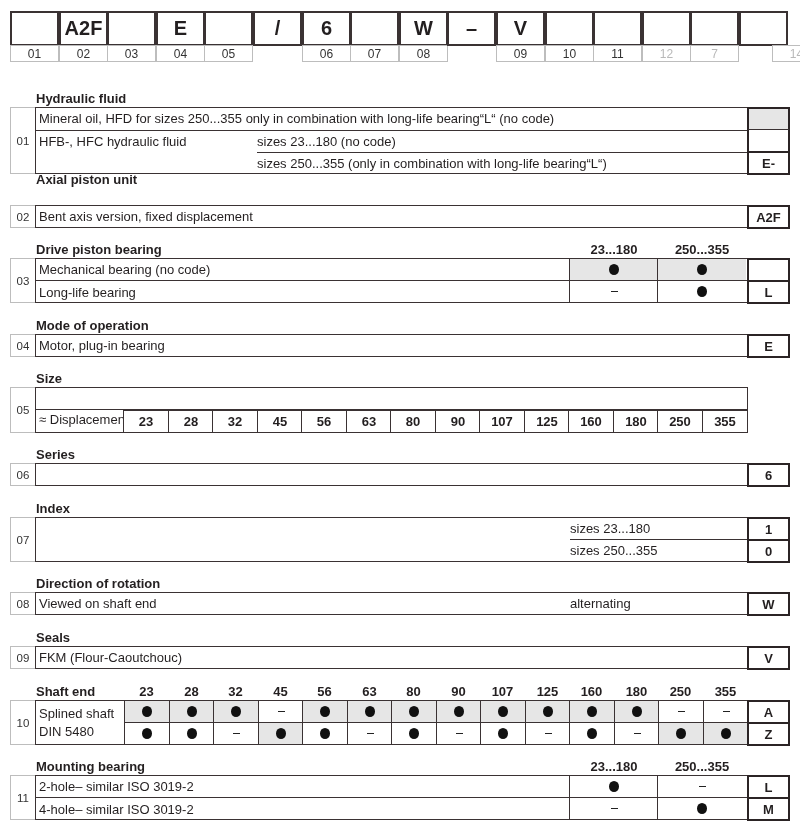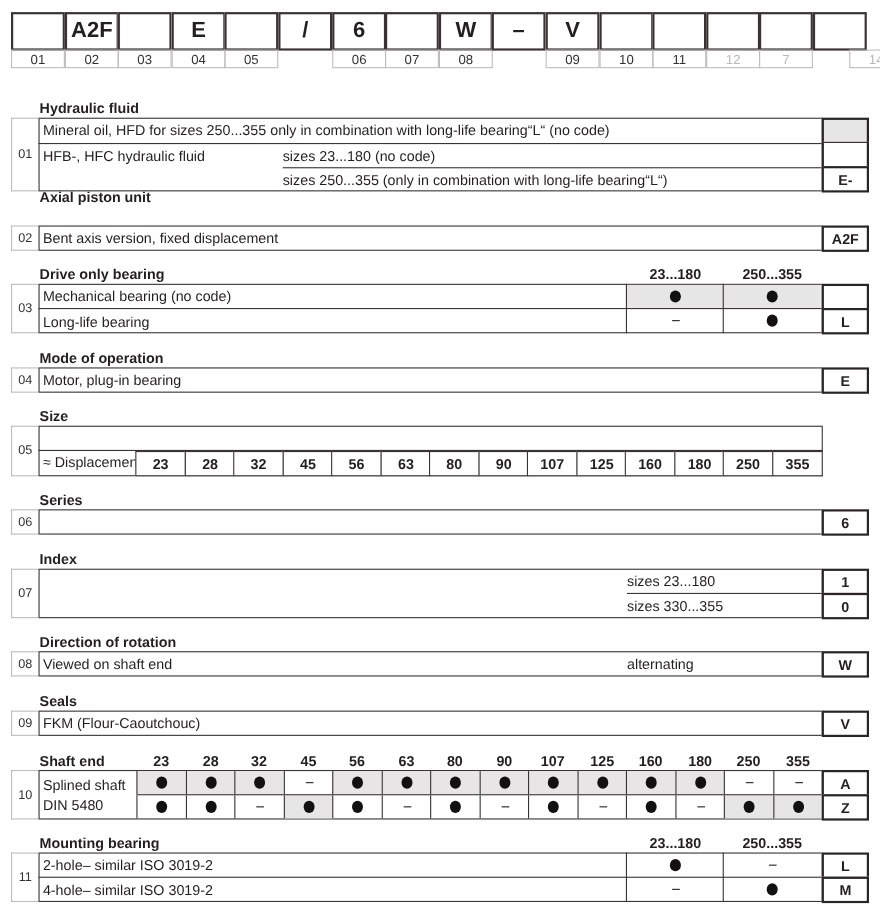--- a/index.html
+++ b/index.html
@@ -75,21 +75,21 @@
 <div class="ord grey" style="top:107px;height:24px;"></div>
 <div class="ord" style="top:129px;height:24px;border-top:1px solid #3a3233;border-bottom:1px solid #3a3233;"></div>
 <div class="ord" style="top:151px;height:24px;">E-</div>
 
 <div class="sec-title" style="top:172px;">Axial piston unit</div>
 <div class="rownum" style="top:205px;height:23px;">02</div>
 <div class="frame" style="top:205px;width:713px;height:23px;"></div>
 <div class="txt" style="left:39px;top:209px;">Bent axis version, fixed displacement</div>
 <div class="ord" style="top:205px;height:24px;">A2F</div>
 
-<div class="sec-title" style="top:242px;">Drive only bearing</div>
+<div class="sec-title" style="top:242px;">Drive piston bearing</div>
 <div class="colhdr" style="left:570px;width:88px;top:242px;">23...180</div>
 <div class="colhdr" style="left:658px;width:88px;top:242px;">250...355</div>
 <div class="rownum" style="top:258px;height:45px;">03</div>
 <div class="frame" style="top:258px;width:713px;height:45px;"></div>
 <div class="cell grey" style="left:570px;top:259px;width:176px;height:21px;"></div>
 <div class="txt" style="left:39px;top:262px;">Mechanical bearing (no code)</div>
 <div class="txt" style="left:39px;top:285px;">Long-life bearing</div>
 <div class="hline" style="left:35px;top:280px;width:713px;"></div>
 <div class="vline" style="left:569px;top:258px;height:45px;"></div>
 <div class="vline" style="left:657px;top:258px;height:45px;"></div>
@@ -139,21 +139,21 @@
 <div class="sec-title" style="top:447px;">Series</div>
 <div class="rownum" style="top:463px;height:23px;">06</div>
 <div class="frame" style="top:463px;width:713px;height:23px;"></div>
 <div class="ord" style="top:463px;height:24px;">6</div>
 
 <div class="sec-title" style="top:501px;">Index</div>
 <div class="rownum" style="top:517px;height:45px;">07</div>
 <div class="frame" style="top:517px;width:713px;height:45px;"></div>
 <div class="txt" style="left:570px;top:521px;">sizes 23...180</div>
 <div class="hline" style="left:570px;top:539px;width:178px;"></div>
-<div class="txt" style="left:570px;top:543px;">sizes 330...355</div>
+<div class="txt" style="left:570px;top:543px;">sizes 250...355</div>
 <div class="ord" style="top:517px;height:24px;">1</div>
 <div class="ord" style="top:539px;height:24px;">0</div>
 
 <div class="sec-title" style="top:576px;">Direction of rotation</div>
 <div class="rownum" style="top:592px;height:23px;">08</div>
 <div class="frame" style="top:592px;width:713px;height:23px;"></div>
 <div class="txt" style="left:39px;top:596px;">Viewed on shaft end</div>
 <div class="txt" style="left:570px;top:596px;">alternating</div>
 <div class="ord" style="top:592px;height:24px;">W</div>
 

